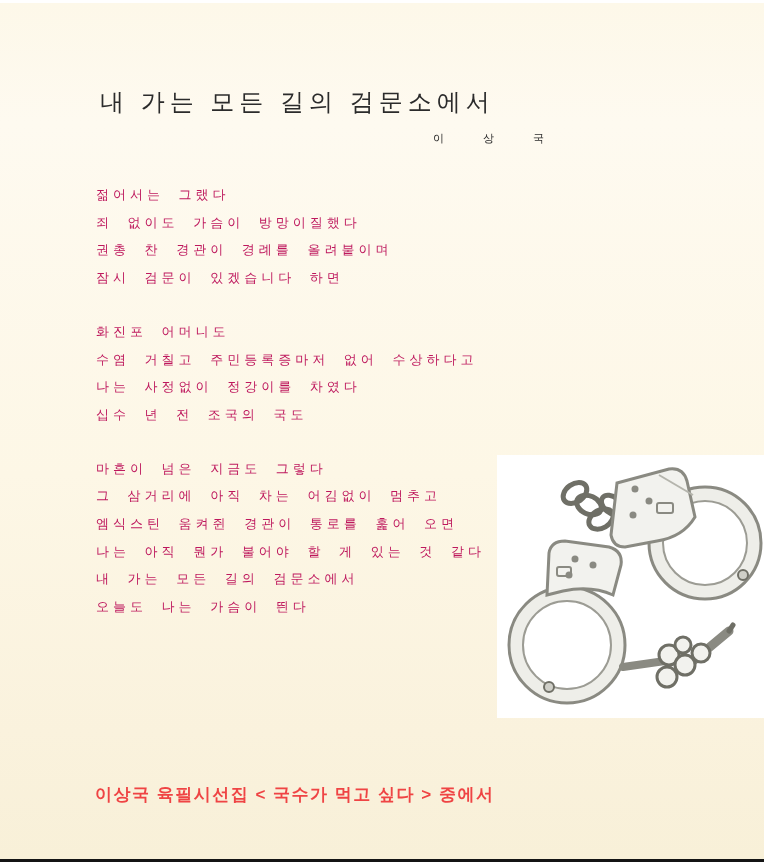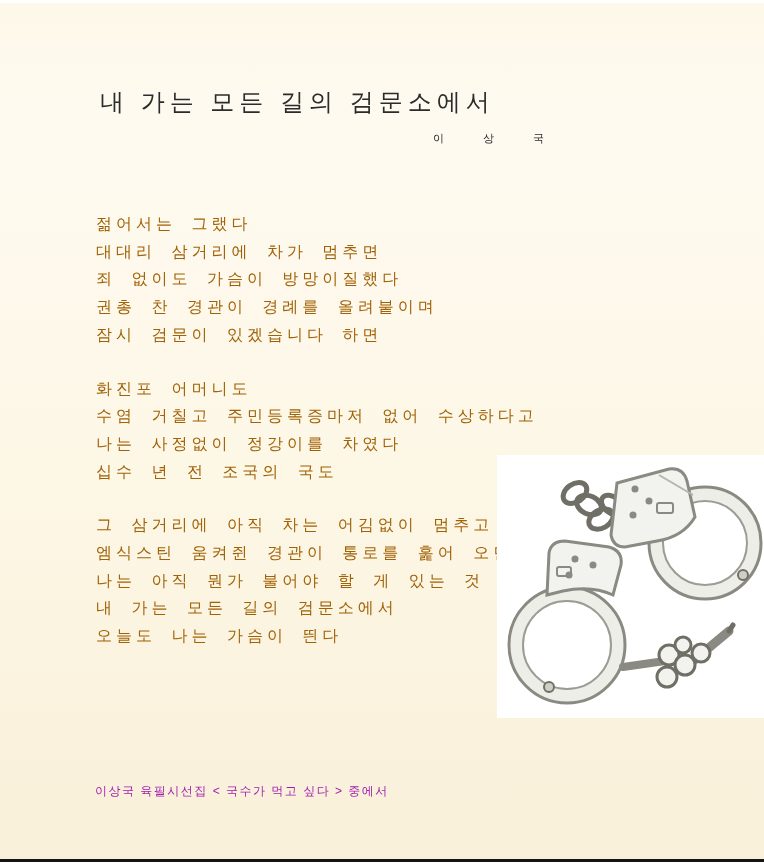--- a/index.html
+++ b/index.html
@@ -38,70 +38,69 @@
     position: absolute;
     left: 433px; top: 131px;
     font-size: 11px;
     letter-spacing: 18px;
     color: #2b2b2b;
     white-space: nowrap;
   }
   .poem-body {
     position: absolute;
     left: 96px; top: 181px;
-    color: #a16207;
-    font-size: 16px;
+    color: #be185d;
+    font-size: 13px;
     line-height: 27.7px;
     letter-spacing: 4px;
     word-spacing: 7px;
-    margin-top: 29px;
   }
   .stanza { margin: 0 0 26px 0; }
   .poem-line { white-space: nowrap; }
   .photo {
     position: absolute;
     left: 497px; top: 455px;
     width: 267px; height: 263px;
     background: #ffffff;
   }
   .photo svg { display: block; }
   .source-line {
     position: absolute;
     left: 95px; top: 783px;
-    color: #a21caf;
-    font-size: 12px;
-    font-weight: normal;
+    color: #ef4444;
+    font-size: 17px;
+    font-weight: bold;
     letter-spacing: 1.5px;
     white-space: nowrap;
   }
 </style>
 </head>
 <body>
 
 <div class="page">
   <div class="paper"></div>
 
   <div class="poem-title">내 가는 모든 길의 검문소에서</div>
   <div class="poem-author">이 상 국</div>
 
   <div class="poem-body">
     <div class="stanza">
       <div class="poem-line">젊어서는 그랬다</div>
-      <div class="poem-line">대대리 삼거리에 차가 멈추면</div>
       <div class="poem-line">죄 없이도 가슴이 방망이질했다</div>
       <div class="poem-line">권총 찬 경관이 경례를 올려붙이며</div>
       <div class="poem-line">잠시 검문이 있겠습니다 하면</div>
     </div>
     <div class="stanza">
       <div class="poem-line">화진포 어머니도</div>
       <div class="poem-line">수염 거칠고 주민등록증마저 없어 수상하다고</div>
       <div class="poem-line">나는 사정없이 정강이를 차였다</div>
       <div class="poem-line">십수 년 전 조국의 국도</div>
     </div>
     <div class="stanza">
+      <div class="poem-line">마흔이 넘은 지금도 그렇다</div>
       <div class="poem-line">그 삼거리에 아직 차는 어김없이 멈추고</div>
       <div class="poem-line">엠식스틴 움켜쥔 경관이 통로를 훑어 오면</div>
       <div class="poem-line">나는 아직 뭔가 불어야 할 게 있는 것 같다</div>
       <div class="poem-line">내 가는 모든 길의 검문소에서</div>
       <div class="poem-line">오늘도 나는 가슴이 띈다</div>
     </div>
   </div>
 
   <div class="photo">
     <svg width="267" height="263" viewBox="0 0 267 263" xmlns="http://www.w3.org/2000/svg">

